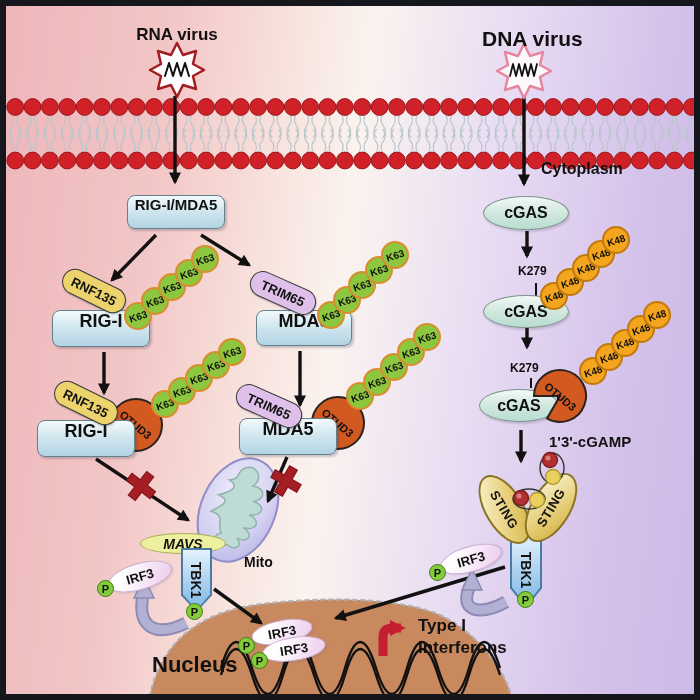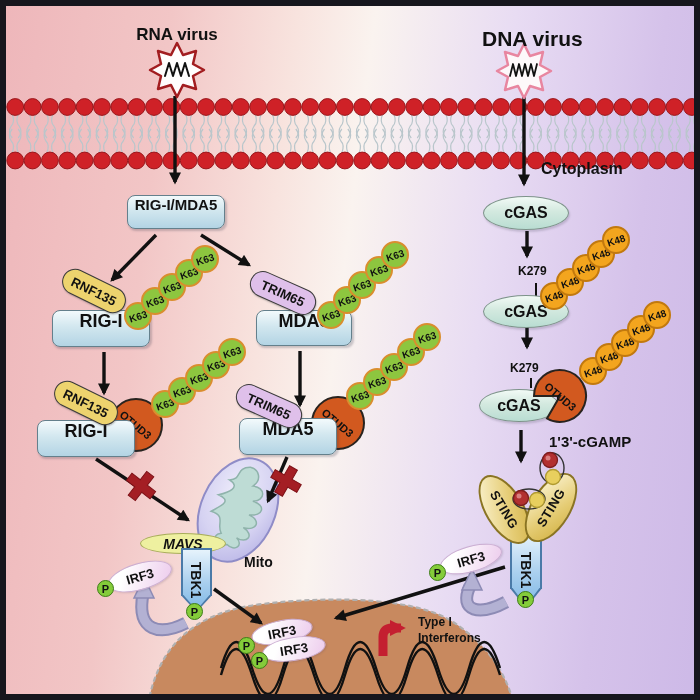--- a/index.html
+++ b/index.html
@@ -491,21 +491,22 @@
       <span>P</span>
     </div>
 
   <div class="lbl" style="left:135px;top:25px;width:84px;text-align:center;font-size:17px;">RNA virus</div>
   <div class="lbl" style="left:482px;top:27px;width:84px;text-align:center;font-size:21px;">DNA virus</div>
   <div class="lbl" style="left:541px;top:160px;font-size:16px;">Cytoplasm</div>
   <div class="lbl" style="left:518px;top:264px;font-size:12px;">K279</div>
   <div class="lbl" style="left:510px;top:361px;font-size:12px;">K279</div>
   <div class="lbl" style="left:549px;top:433px;font-size:15px;">1'3'-cGAMP</div>
   <div class="lbl" style="left:244px;top:546px;font-size:14px;margin-top:8px;">Mito</div>
-  <div class="lbl" style="left:418px;top:615px;font-size:12px;line-height:1.3;">
+  <div class="lbl" style="left:152px;top:652px;font-size:22px;">Nucleus</div>
+  <div class="lbl" style="left:418px;top:615px;font-size:17px;line-height:1.3;">
     <div>Type I</div>
     <div>Interferons</div>
   </div>
 
   <div id="chains">
       <div class="ub k63" style="left: 124px; top: 302px;">
         <span>K63</span>
       </div>
       <div class="ub k63" style="left: 141px; top: 287px;">
         <span>K63</span>

